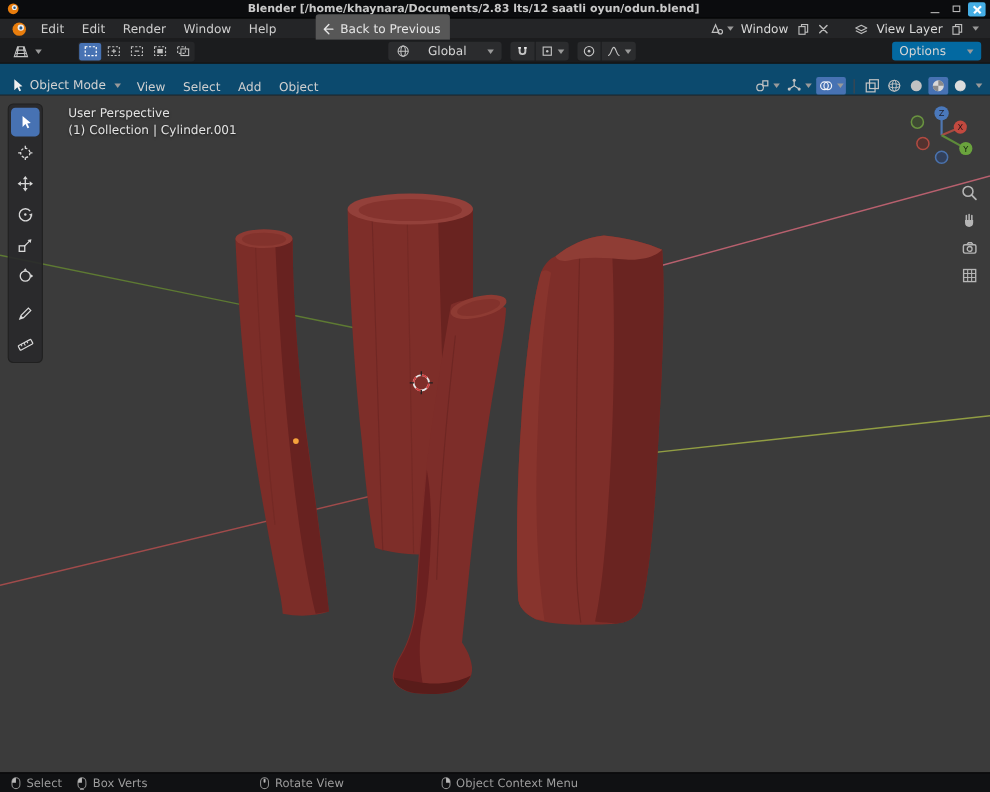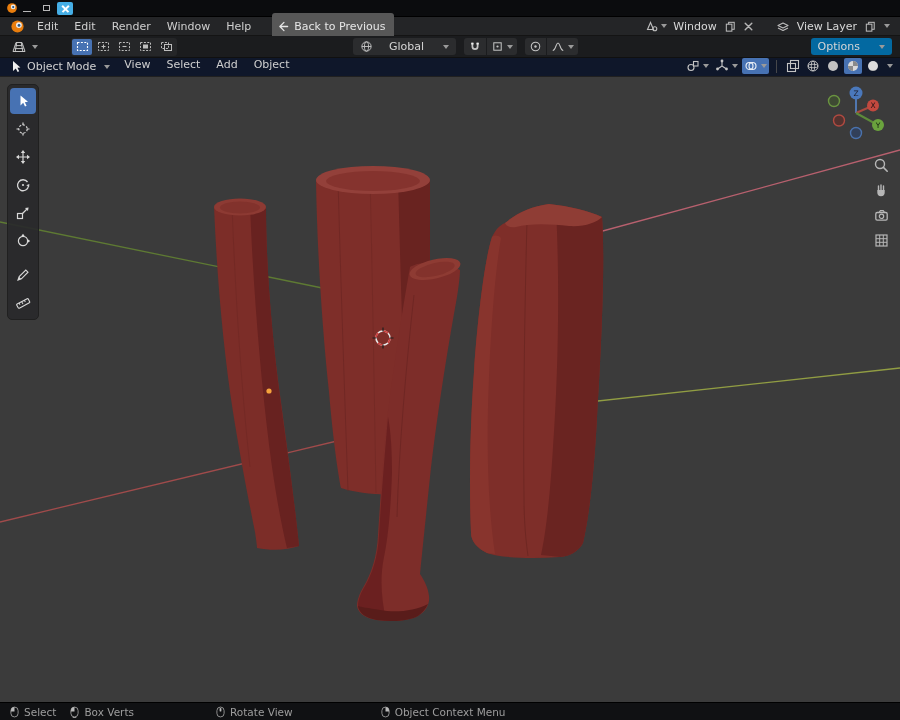--- a/index.html
+++ b/index.html
@@ -17,21 +17,21 @@
   .glyph-restore{width:7px;height:6px;border:1.2px solid #b8b8b8}
   .glyph-close{position:relative;width:9px;height:9px}
   .glyph-close::before,.glyph-close::after{content:"";position:absolute;left:0;top:4px;width:9px;height:1.5px;background:#fff}
   .glyph-close::before{transform:rotate(45deg)}
   .glyph-close::after{transform:rotate(-45deg)}
 
   
   .menubar{height:19px;flex:none;background:#242527;display:flex;align-items:center;padding:0 6px;border-bottom:1px solid #141414}
   .menu{padding:0 8px;color:#cfcfcf;cursor:default}
   .logo-btn{display:flex;align-items:center;padding:0 4px}
-  .back-btn{display:flex;align-items:center;gap:5px;background:#575757;border:none;border-radius:3px;color:#e6e6e6;font-size:11px;font-family:inherit;height:26px;padding:0 9px 0 6px;margin-left:13px}
+  .back-btn{display:flex;align-items:center;gap:5px;background:#575757;border:none;border-radius:3px;color:#e6e6e6;font-size:11px;font-family:inherit;height:26px;padding:0 9px 0 6px;margin-left:28px}
   .top-right{margin-left:auto;display:flex;align-items:center;gap:3px;padding-right:4px}
   .top-right .lbl{color:#d8d8d8;padding:0 3px}
   .icon-btn{display:flex;align-items:center;justify-content:center;min-width:15px;height:15px}
   .spacer14{width:14px}
   .caret{display:inline-block;width:0;height:0;border-left:3.5px solid transparent;border-right:3.5px solid transparent;border-top:4px solid #9a9a9a;margin-left:3px}
 
   
   .toolsettings{height:22px;flex:none;background:#1b1c1e;display:flex;align-items:center;padding:0 8px;border-bottom:1px solid #101010}
   .editor-select{display:flex;align-items:center;gap:2px;padding:1px 3px;border-radius:3px}
   .selmode{display:flex;align-items:center;gap:1px;margin-left:30px;background:#252628;border-radius:3px;padding:1px}
@@ -39,59 +39,60 @@
   .selmode .sm.active{background:#4772b3}
   .dropdown{display:flex;align-items:center;gap:16px;background:#2b2c2e;border-radius:3px;height:17px;padding:0 7px;color:#d5d5d5}
   .dd-orient{margin-left:176px}
   .seg{display:flex;align-items:center;margin-left:8px}
   .seg .segbtn{display:flex;align-items:center;justify-content:center;background:#2b2c2e;height:17px;padding:0 4px}
   .seg .segbtn:first-child{border-radius:3px 0 0 3px;margin-right:1px}
   .seg .segbtn:last-child{border-radius:0 3px 3px 0}
   .dd-options{margin-left:auto;background:#0369a1}
 
   
-  .vp-header{height:19px;flex:none;background:#0f172a;display:flex;align-items:flex-start;padding:0 5px;border-bottom:1px solid #202020}
+  .vp-header{height:29px;flex:none;background:#0c4a6e;display:flex;align-items:flex-end;padding:0 5px;border-bottom:1px solid #202020}
   .mode-select{display:flex;align-items:center;gap:5px;padding:0 6px;height:17px;border-radius:3px}
   .vph-right{margin-left:auto;display:flex;align-items:center;gap:2px;padding-right:2px}
   .hbtn{display:flex;align-items:center;justify-content:center;height:16px;padding:0 2px;border-radius:2px}
   .hbtn.blue{background:#4772b3}
   .vsep{width:1px;height:13px;background:#46474a;margin:0 5px}
 
   
   .viewport{position:relative;flex:1;min-height:0;background:#3b3b3b;overflow:hidden}
   .scene{position:absolute;left:0;top:0}
   .vp-text{position:absolute;left:62px;top:8px;line-height:16px;color:#e3e3e3;text-shadow:0 1px 2px rgba(0,0,0,.55);pointer-events:none}
   .tool-shelf{position:absolute;left:7px;top:7px;width:32px;background:rgba(41,41,43,.92);border:1px solid #202020;border-radius:5px;padding:2px;display:flex;flex-direction:column;align-items:center}
   .tool{width:26px;height:26px;display:flex;align-items:center;justify-content:center;border-radius:4px;margin:1px 0}
   .tool.active{background:#4772b3}
   .tool.group-gap{margin-top:7px}
   .nav-gizmo{position:absolute;right:10px;top:4px}
   .vp-nav-icons{position:absolute;right:10px;top:80px;display:flex;flex-direction:column;gap:8px;align-items:center;opacity:.85}
 
   
   .statusbar{height:18px;flex:none;background:#101113;display:flex;align-items:center;font-size:10.5px;color:#9d9d9d;padding:0 10px;border-top:1px solid #000}
   .hint{display:flex;align-items:center;gap:5px;margin-right:14px;white-space:nowrap}
-  .hint.ml-a{margin-left:68px}
+  .hint.ml-a{margin-left:88px}
   .hint.ml-b{margin-left:74px}
   .stats{margin-left:auto;white-space:nowrap;overflow:hidden;max-width:306px;color:#8f8f8f;letter-spacing:-.1px}
   svg{display:block}
 </style>
 </head>
 <body>
 
 <div class="app">
 
   <header class="titlebar">
     <span class="icon-btn">
       <svg width="12" height="12" viewBox="0 0 16 16">
           <circle cx="8" cy="8" r="6.5" fill="#e87d0d"></circle>
           <circle cx="9.5" cy="6.5" r="3.1" fill="#ededed"></circle>
           <circle cx="9.6" cy="6.8" r="1.5" fill="#265787"></circle>
         </svg>
     </span>
+    <span class="title">Blender [/home/khaynara/Documents/2.83 lts/12 saatli oyun/odun.blend]</span>
     <span class="winbtns">
       <span class="winbtn">
           <span class="glyph-min"></span>
         </span>
       <span class="winbtn">
           <span class="glyph-restore"></span>
         </span>
       <span class="winbtn close">
           <span class="glyph-close"></span>
         </span>
@@ -356,20 +357,24 @@
         <ellipse cx="435" cy="192.5" rx="20" ry="6.5" fill="#7a2b27" opacity="0.55" transform="rotate(-13 435 192)"></ellipse>
       </g>
       <circle cx="269" cy="314" r="2.6" fill="#f6a33c"></circle>
       <g>
         <circle cx="383" cy="261" r="7" fill="none" stroke="#e8e8e8" stroke-width="1.6"></circle>
         <circle cx="383" cy="261" r="7" fill="none" stroke="#cf3d3d" stroke-width="1.6" stroke-dasharray="5.5 5.5"></circle>
         <path d="M383,250.5 V254.5 M383,267.5 V271.5 M372.5,261 H376.5 M389.5,261 H393.5" stroke="#1f1f1f" stroke-width="1.2"></path>
       </g>
     </svg>
 
+    <div class="vp-text">
+      <div>User Perspective</div>
+      <div>(1) Collection | Cylinder.001</div>
+    </div>
 
     <div class="tool-shelf">
       <span class="tool active">
         <svg width="16" height="16" viewBox="0 0 16 16">
             <path d="M5.5,2.5 L5.5,12.5 L8.2,9.8 L10,13.6 L11.6,12.8 L9.8,9.2 L13,8.8 Z" fill="#ffffff"></path>
           </svg>
       </span>
       <span class="tool">
         <svg width="16" height="16" viewBox="0 0 16 16">
             <circle cx="8" cy="8" r="4.2" fill="none" stroke="#d8d8d8" stroke-width="1.2" stroke-dasharray="2.2 1.6"></circle>

